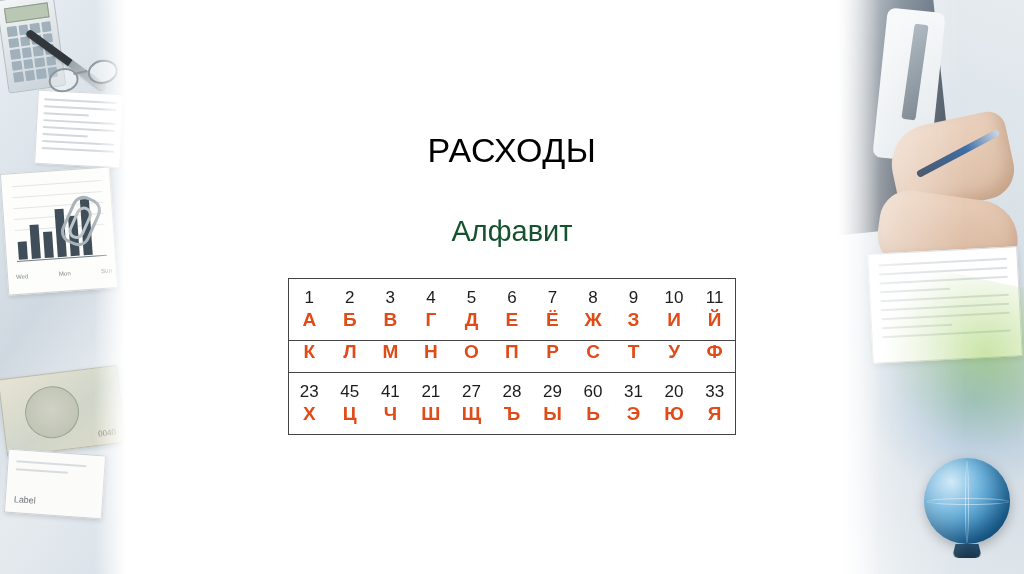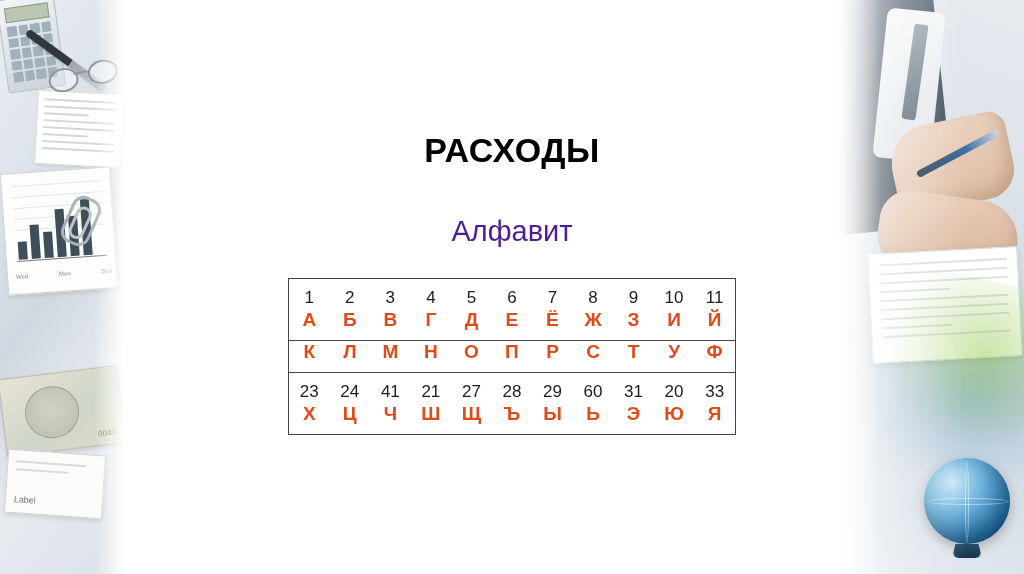--- a/index.html
+++ b/index.html
@@ -257,32 +257,32 @@
     line-height: 1.45;
     color: #1a1a1a;
   }
 
   .main-title {
     position: absolute;
     left: 0; right: 0;
     top: 131px;
     text-align: center;
     font-size: 34px;
-    font-weight: bold;
+    font-weight: normal;
     color: #000000;
     letter-spacing: 0.5px;
   }
 
   .sub-title {
     position: absolute;
     left: 0; right: 0;
     top: 215px;
     text-align: center;
     font-size: 29px;
-    color: #4c1d95;
+    color: #14532d;
   }
 
   .alphabet-table {
     position: absolute;
     left: 288px;
     top: 278px;
     width: 448px;
     border-collapse: collapse;
     border: 1.5px solid #444444;
     background: #ffffff;
@@ -477,21 +477,21 @@
           <td>Т</td>
           <td>У</td>
           <td>Ф</td>
         </tr>
         <tr class="band-sep">
             <td colspan="11"></td>
           </tr>
 
         <tr class="num-row">
           <td>23</td>
-          <td>24</td>
+          <td>45</td>
           <td>41</td>
           <td>21</td>
           <td>27</td>
           <td>28</td>
           <td>29</td>
           <td>60</td>
           <td>31</td>
           <td>20</td>
           <td>33</td>
         </tr>

